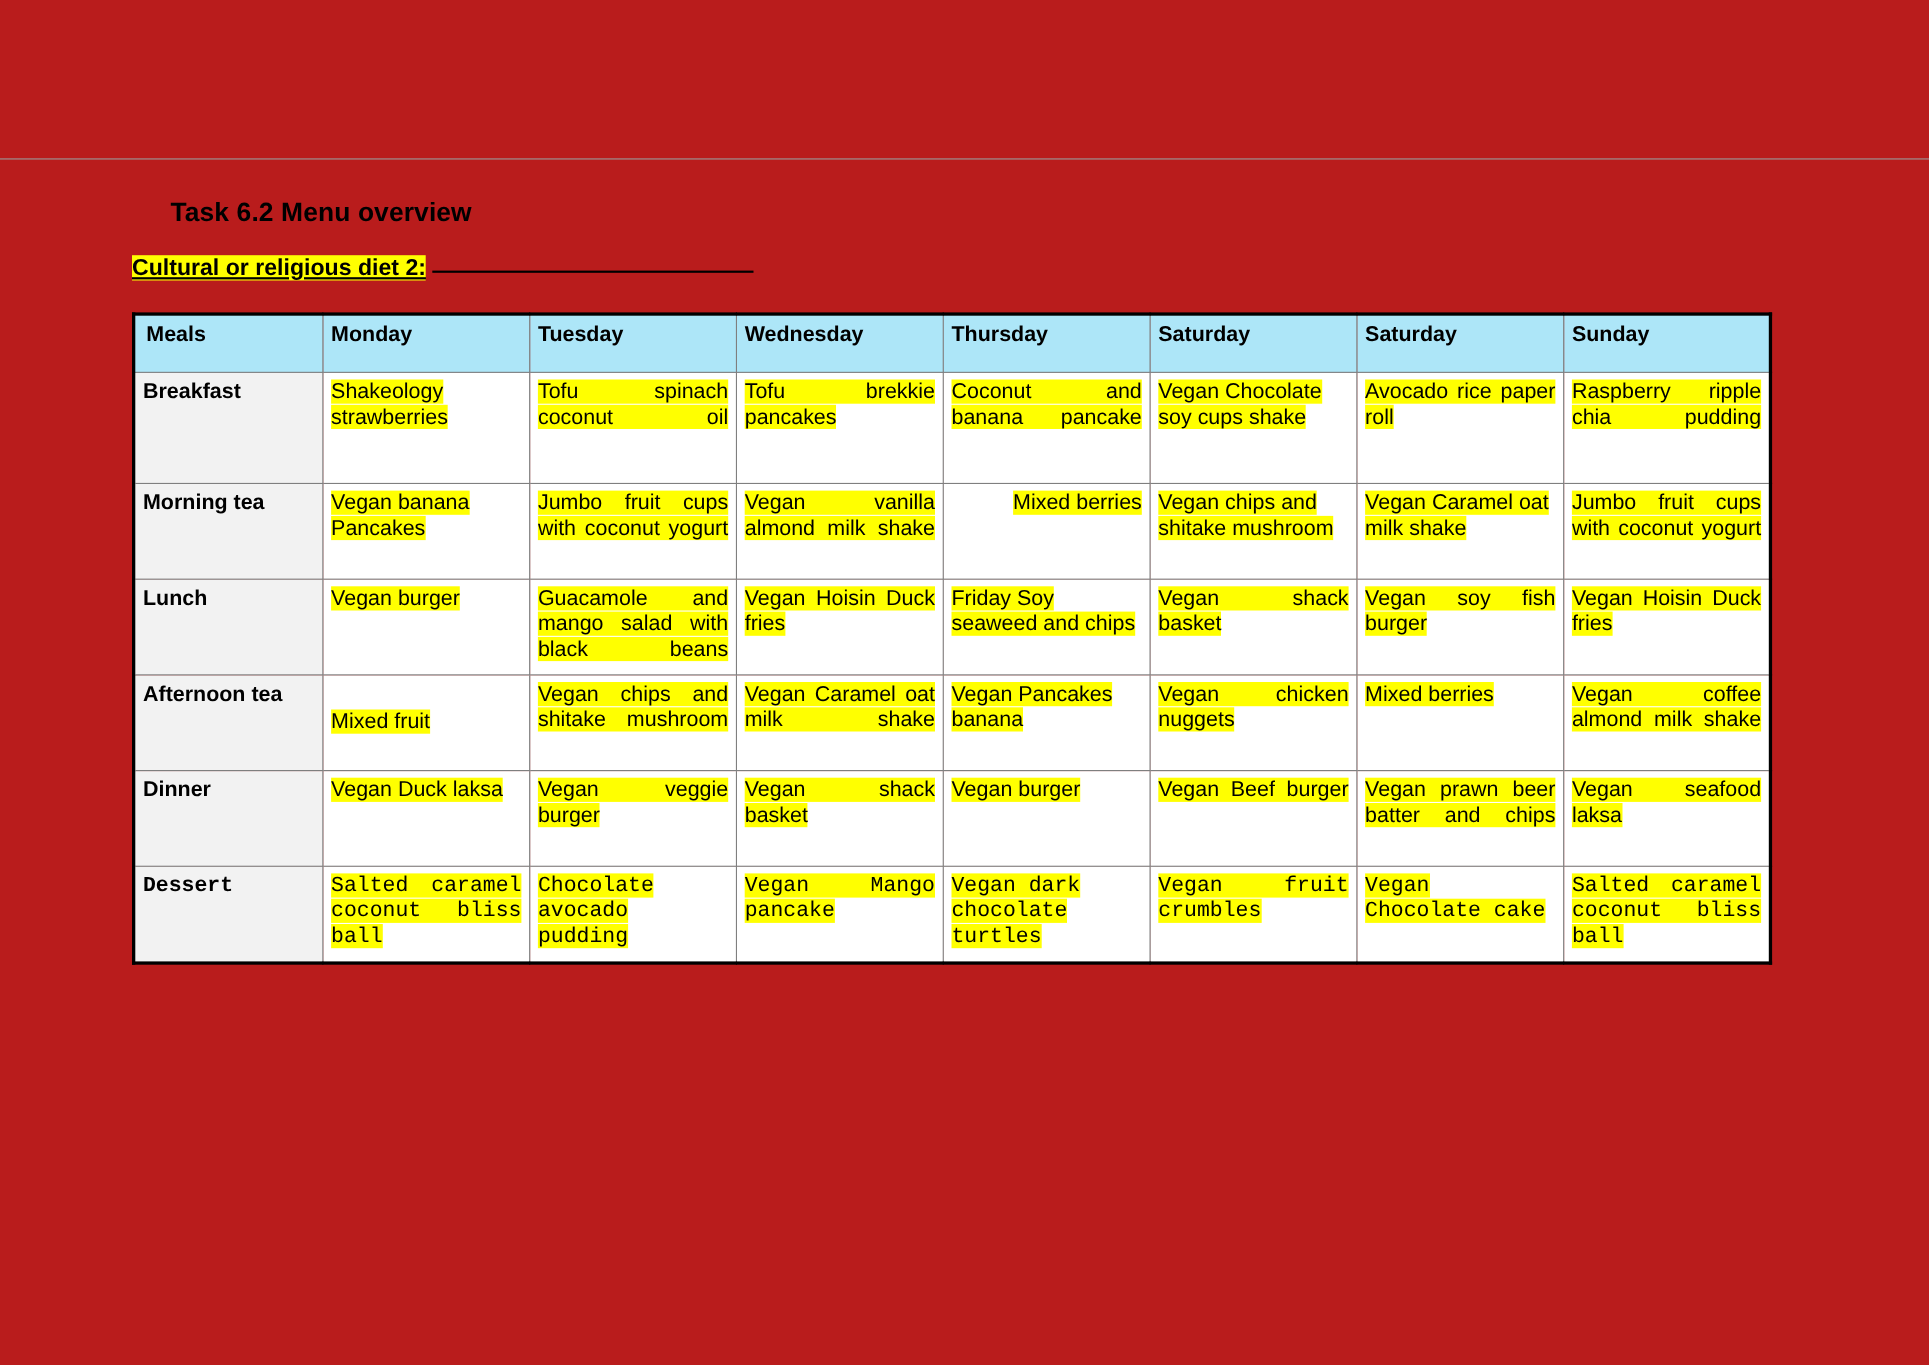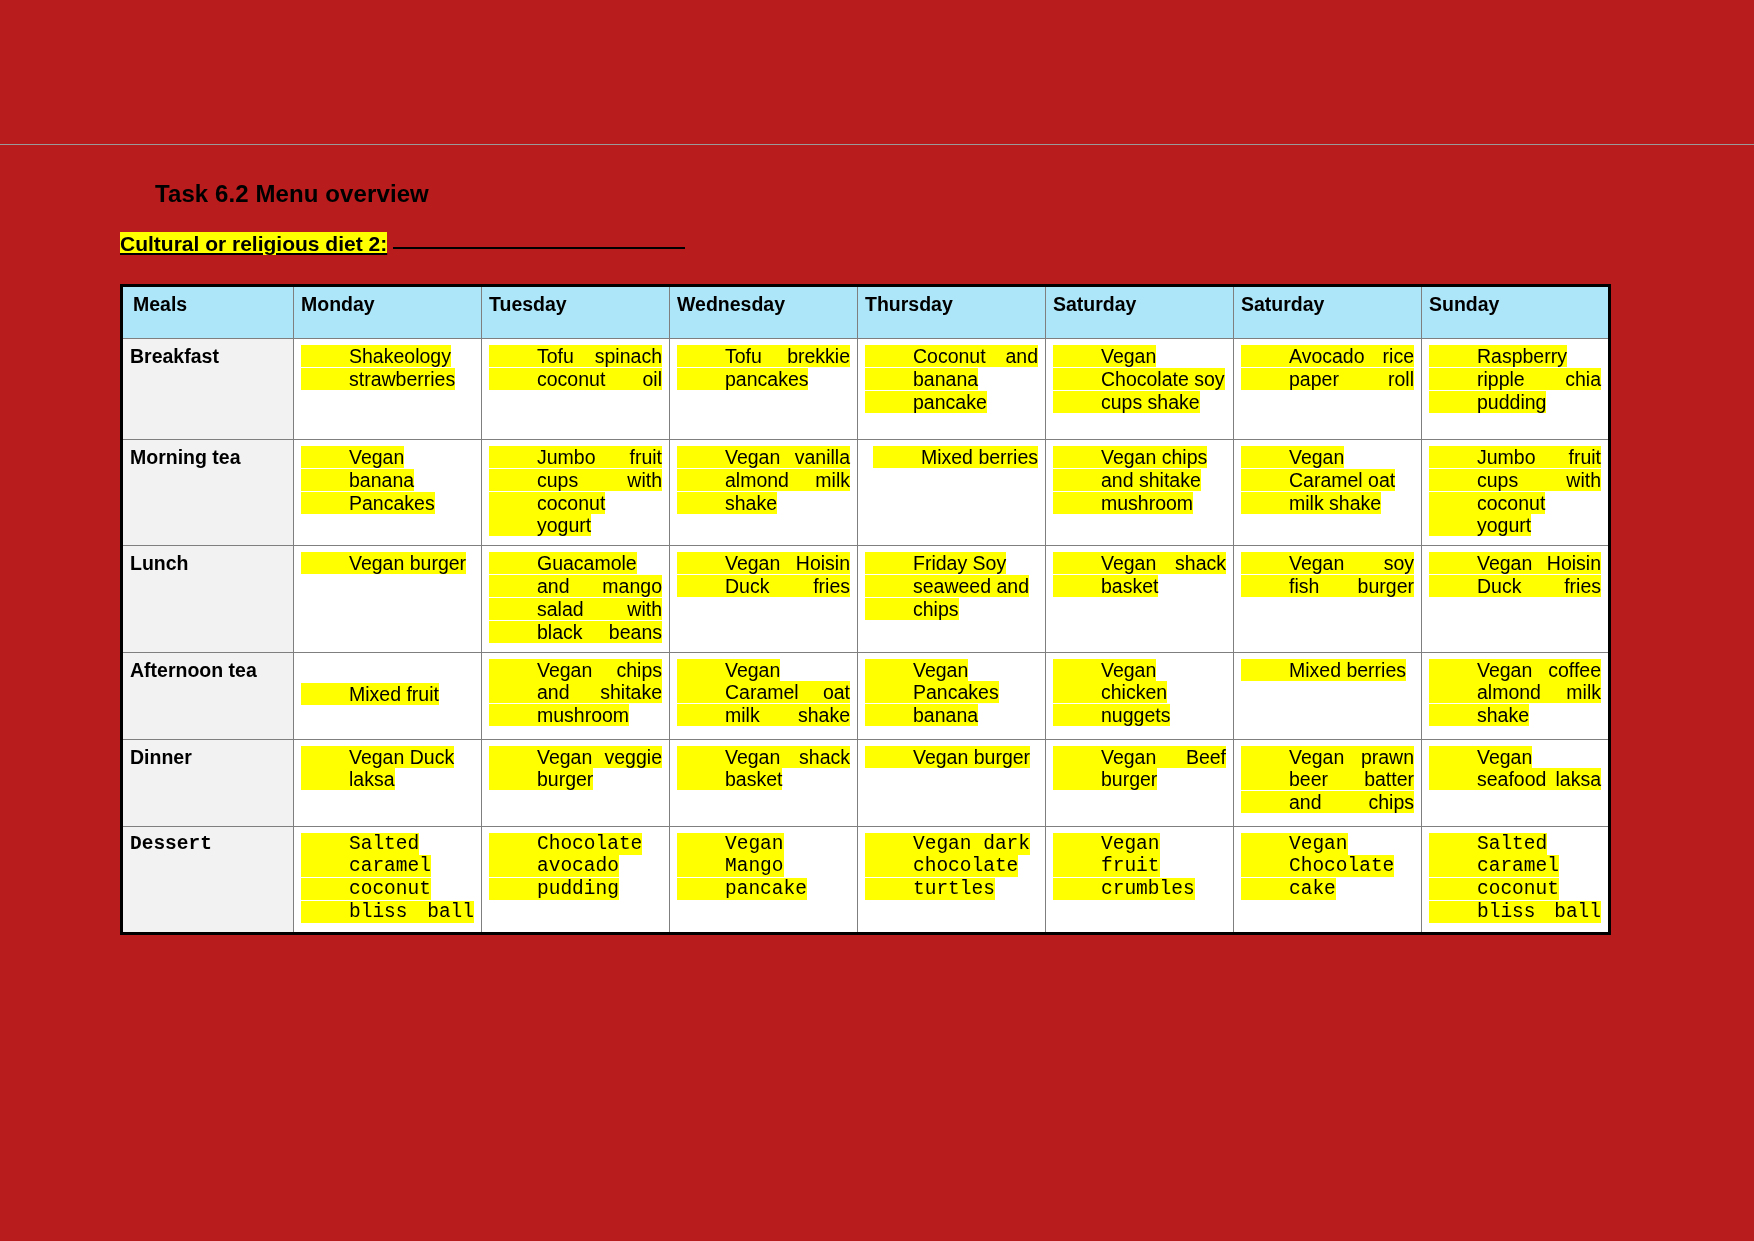--- a/index.html
+++ b/index.html
@@ -117,21 +117,20 @@
   td.day-cell {
     background: #ffffff;
     text-align: justify;
     text-align-last: justify;
     -moz-text-align-last: justify;
     hyphens: none;
   }
   td.day-cell .hl {
     background: #ffff00;
     box-decoration-break: clone;
-    padding-left: 48px;
     -webkit-box-decoration-break: clone;
   }
   
   td.day-cell.nostretch {
     text-align: left;
     text-align-last: left;
     -moz-text-align-last: left;
   }
   td.day-cell.rightish {
     text-align: right;

